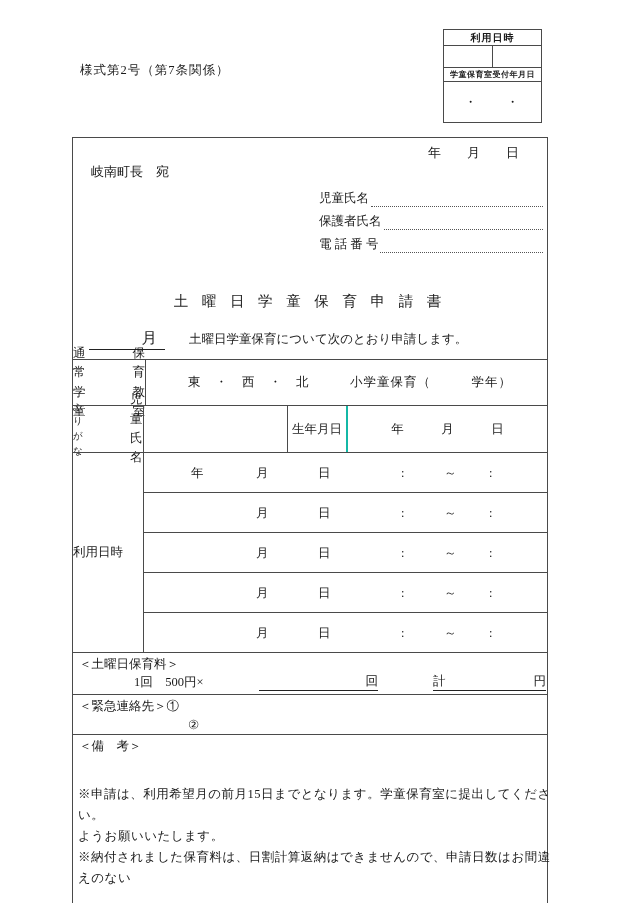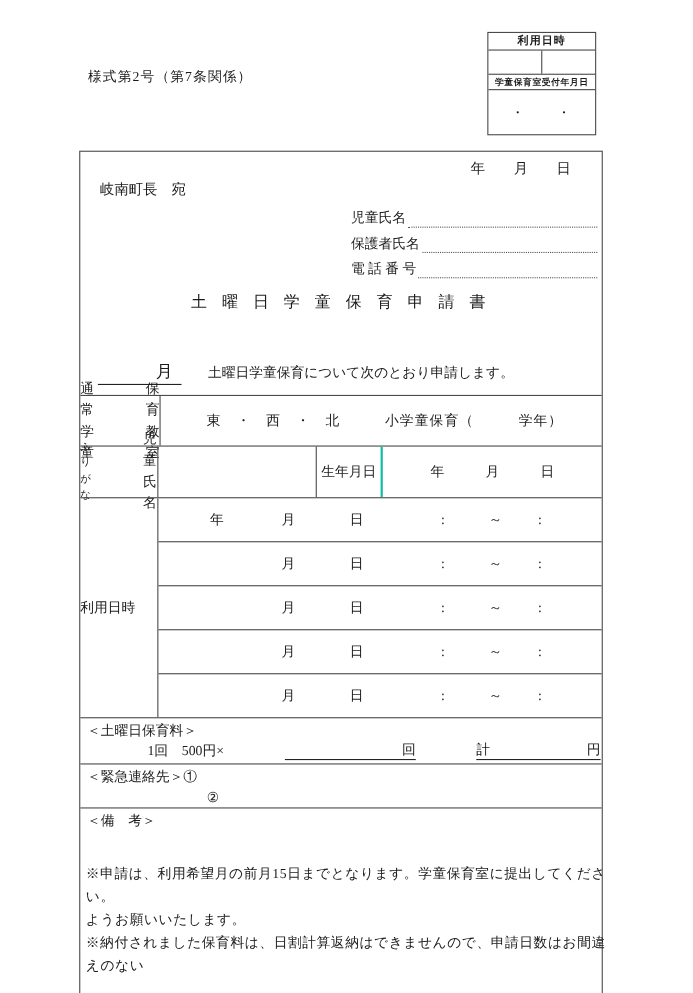--- a/index.html
+++ b/index.html
@@ -57,21 +57,21 @@
   .addressee {
     position: absolute; top: 25px; left: 18px;
     font-size: 13px;
   }
   .guardian-lines { position: absolute; top: 46px; left: 246px; right: 4px; }
   .g-line { height: 23px; display: flex; align-items: flex-end; }
   .g-label { font-size: 12.5px; flex: 0 0 auto; }
   .g-dots { flex: 1; border-bottom: 1px dotted #555; height: 18px; margin-left: 2px; }
 
   .doc-title {
-    position: absolute; top: 127px; left: 0; right: 0;
+    position: absolute; top: 154px; left: 0; right: 0;
     text-align: center; font-size: 14.5px; letter-spacing: 5px;
   }
   .apply-line { position: absolute; top: 190px; left: 0; right: 0; height: 24px; }
   .month-blank {
     position: absolute; left: 16px; width: 76px; bottom: 2px;
     border-bottom: 1px solid #222; text-align: right;
     font-size: 15.5px; padding-right: 8px;
   }
   .apply-text { position: absolute; left: 116px; bottom: 4px; font-size: 12.5px; }
 

